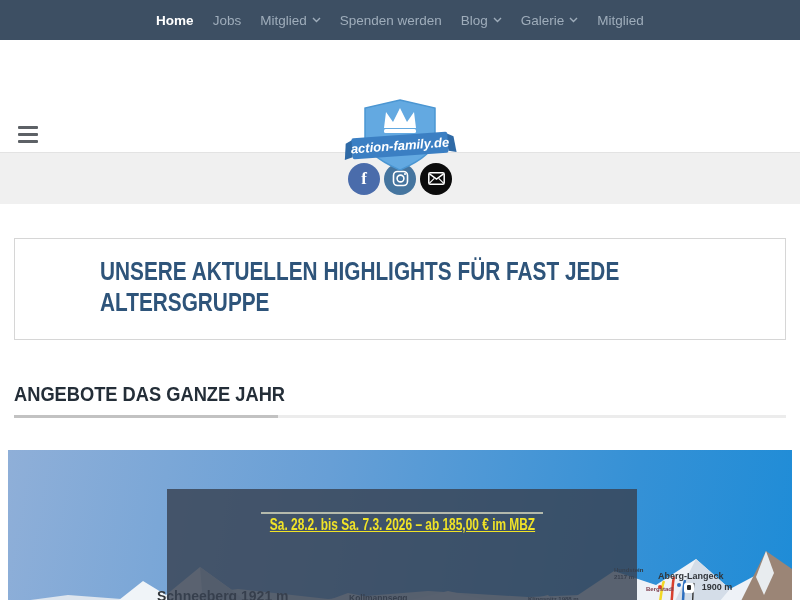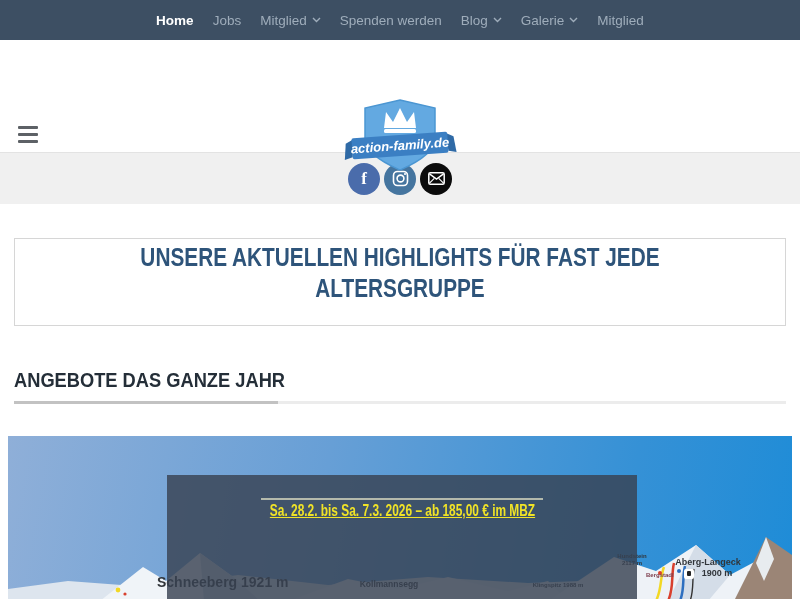--- a/index.html
+++ b/index.html
@@ -18,34 +18,34 @@
   .hamburger{position:absolute;left:18px;top:86px;width:20px;height:17px;cursor:pointer;}
   .hamburger span{display:block;height:3px;background:#5d6166;margin-bottom:4px;border-radius:1px;}
   .logo{position:absolute;left:50%;top:56px;transform:translateX(-50%);cursor:pointer;}
 
   
   .socialbar{height:51px;background:#f0f0f0;border-top:1px solid #e3e3e3;display:flex;align-items:center;justify-content:center;gap:4px;}
   .social-circle{width:32px;height:32px;border-radius:50%;display:flex;align-items:center;justify-content:center;cursor:pointer;}
   .social-circle.fb{background:#4a6cab;color:#fff;font-weight:bold;font-size:17px;font-family:"Liberation Serif",serif;}
 
   
-  .highlights-box{margin:34px 14px 0 14px;border:1px solid #d6d6d6;background:#fff;padding:3px 10px 21px 10px;text-align:center;}
+  .highlights-box{margin:34px 14px 0 14px;border:1px solid #d6d6d6;background:#fff;padding:17px 10px 21px 10px;text-align:left;}
   .highlights-title{color:#2e547a;font-weight:bold;font-size:26px;line-height:31px;display:inline-block;transform:scaleX(0.80);transform-origin:center;white-space:normal;max-width:940px;}
 
   
   .section-wrap{margin:42px 14px 0 14px;}
   .section-title{color:#242e38;font-weight:bold;font-size:21px;display:inline-block;transform:scaleX(0.87);transform-origin:left center;white-space:nowrap;}
   .section-rule{margin-top:9px;height:3px;background:#ececec;position:relative;width:772px;}
   .section-rule .dark{position:absolute;left:0;top:0;height:3px;width:264px;background:#c2c2c2;}
 
   
   .hero{position:relative;margin:32px 8px 0 8px;height:163px;overflow:hidden;cursor:pointer;
     background:linear-gradient(100deg,#8fafd8 0%,#679fd6 40%,#3591d6 78%,#1e8cd7 100%);}
   .hero svg.mountains{position:absolute;left:0;bottom:-2px;z-index:1;}
-  .photo-label{position:absolute;z-index:2;color:#31353a;font-weight:bold;text-align:center;line-height:1.15;}
+  .photo-label{position:absolute;z-index:2;color:#31353a;font-weight:bold;line-height:1.15;}
   .pl-schneeberg{left:149px;top:138px;font-size:14px;}
   .pl-kollmann{left:341px;top:144px;font-size:8.5px;width:80px;}
   .pl-hundstein{left:606px;top:117px;font-size:6px;width:36px;}
   .pl-bergstadl{left:638px;top:136px;font-size:6px;color:#7c3b4a;}
   .pl-aberg{left:650px;top:121px;font-size:9px;width:100px;}
   .pl-aberg .row2{display:flex;align-items:center;justify-content:center;gap:8px;margin-top:1px;}
   .lift-icon{width:10px;height:10px;background:#fff;border-radius:2px;display:inline-flex;align-items:center;justify-content:center;}
   .lift-icon i{width:4px;height:5px;background:#222;display:block;border-radius:1px;}
   .pl-klingspitz{left:520px;top:146px;font-size:6px;width:60px;}
 

